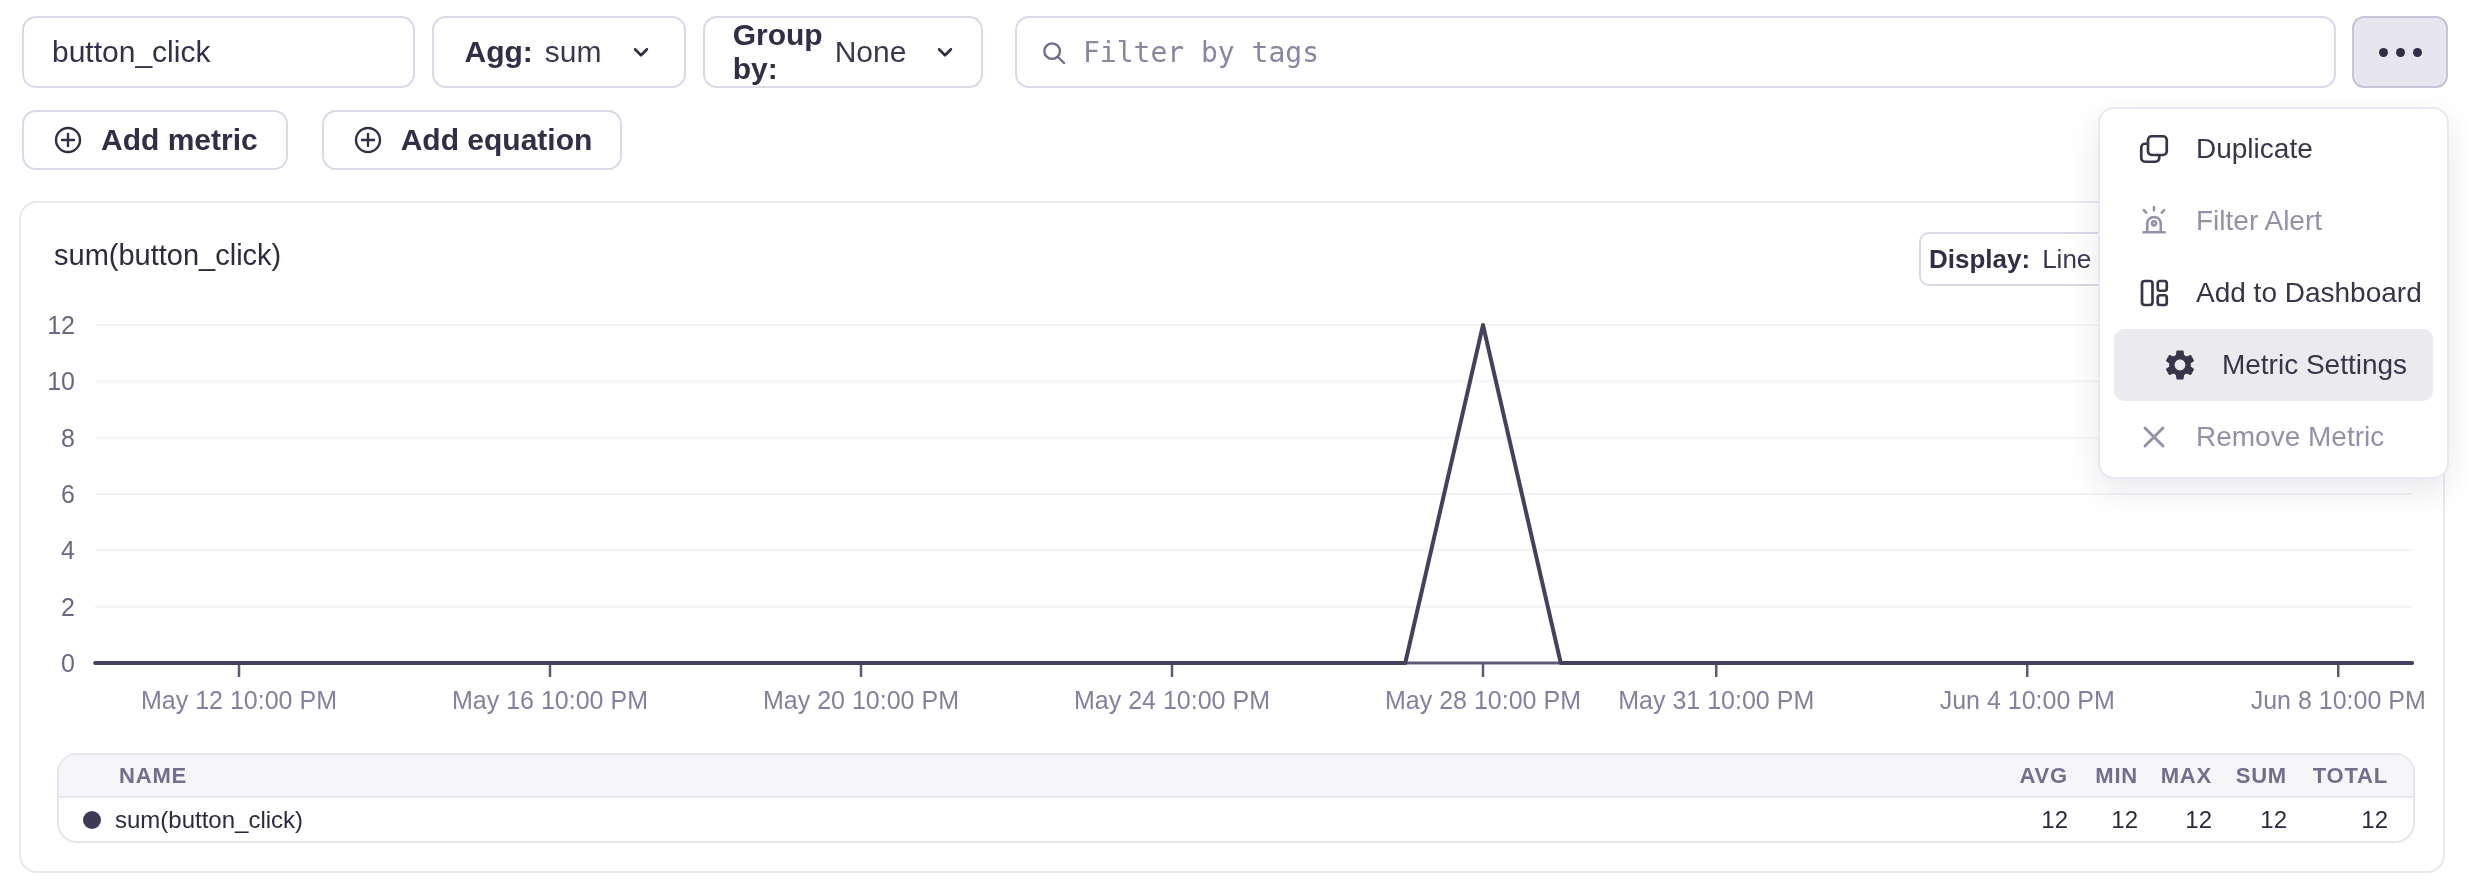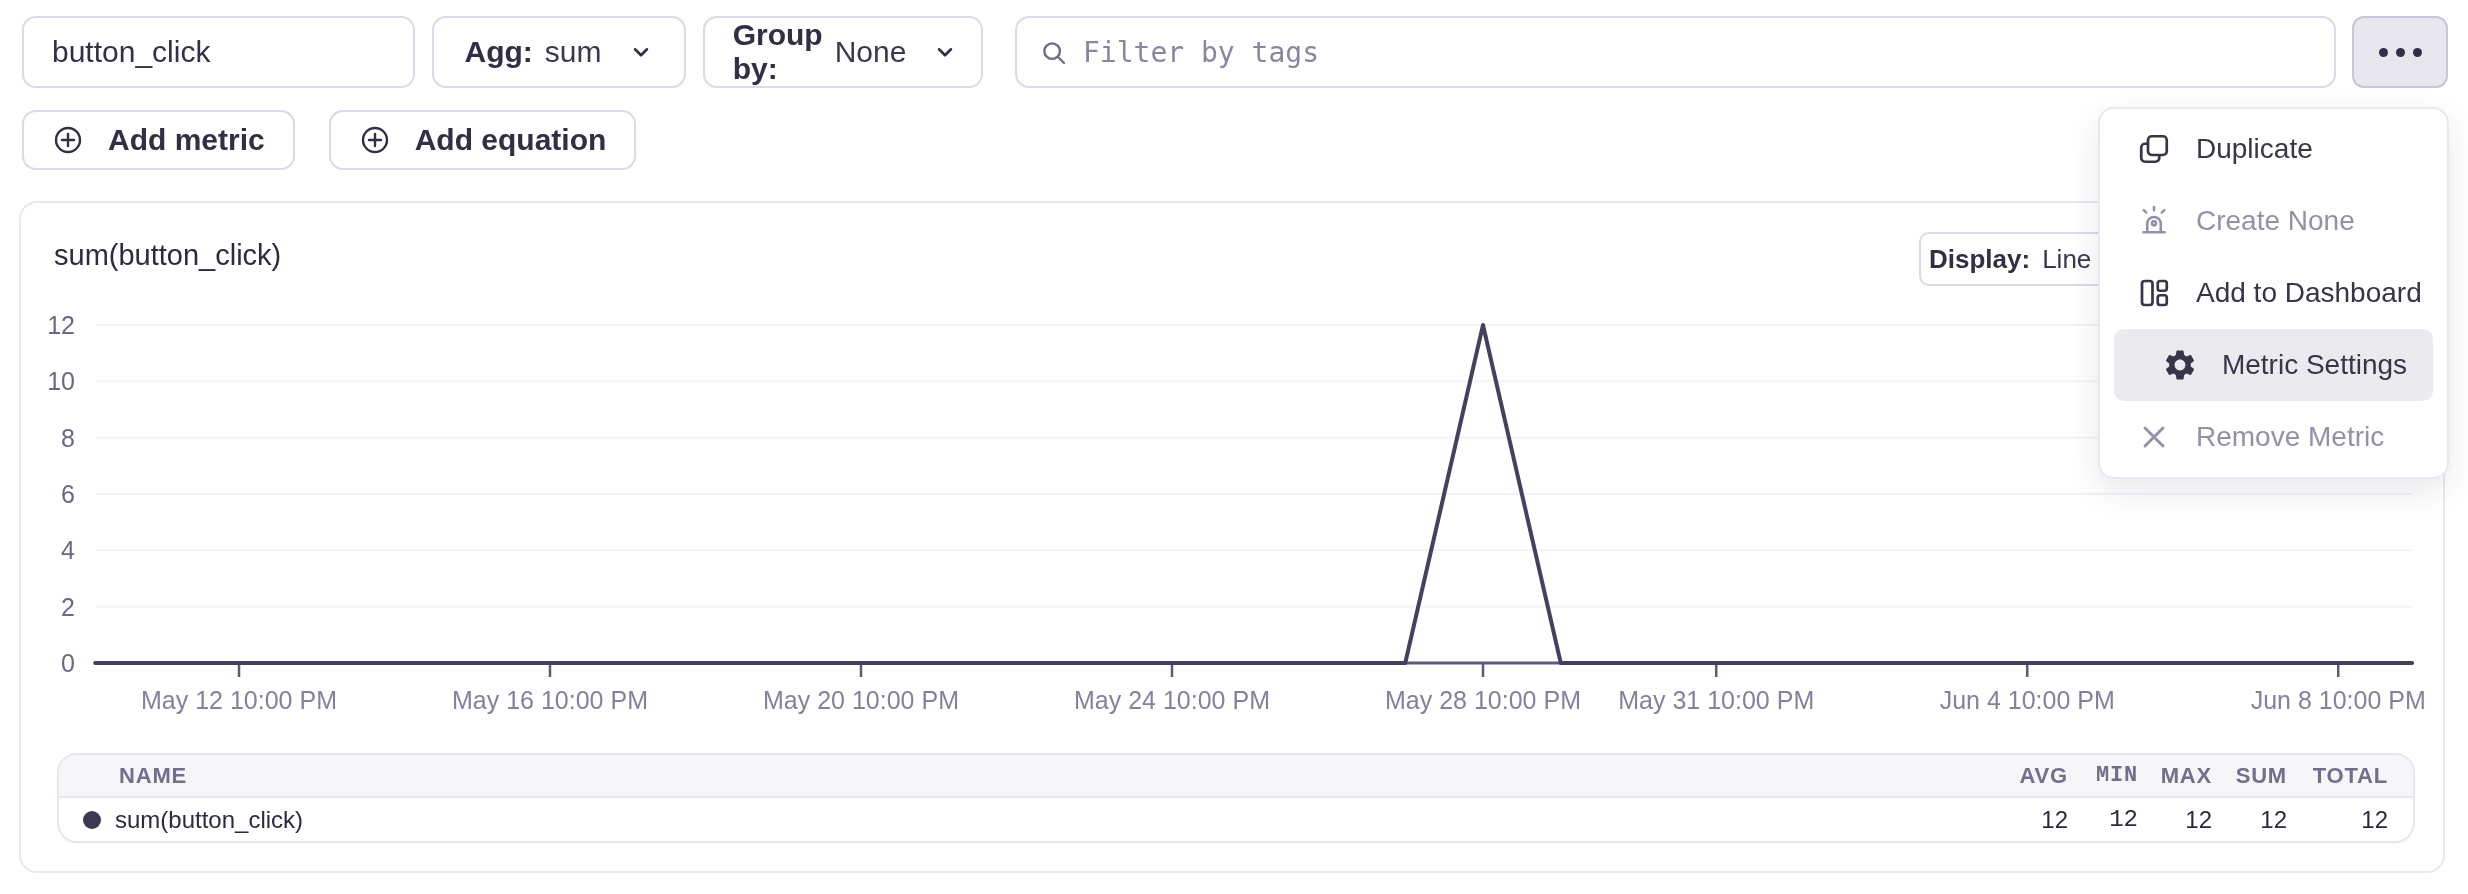--- a/index.html
+++ b/index.html
@@ -33,21 +33,21 @@
   .filter-wrap input::placeholder{color:#8b85a1;}
   .more-btn{
     margin-left:16px;width:96px;border:2px solid #c9c4d7;background:#e7e5ed;border-radius:12px;
     display:flex;align-items:center;justify-content:center;gap:8px;cursor:pointer;box-sizing:border-box;
   }
   .more-btn .dot3{width:9px;height:9px;border-radius:50%;background:#332d45;}
   
   .row2{position:absolute;left:22px;top:110px;height:60px;display:flex;gap:34px;}
   .btn2{
     background:#fff;border:2px solid #ddd8e7;border-radius:14px;box-sizing:border-box;
-    display:flex;align-items:center;gap:24px;padding:0 28px;cursor:pointer;
+    display:flex;align-items:center;gap:17px;padding:0 28px;cursor:pointer;
     font-size:30px;font-weight:700;color:#332d45;
   }
   
   .card{
     position:absolute;left:19px;top:201px;width:2426px;height:672px;box-sizing:border-box;
     border:2px solid #eae7f1;border-radius:18px;background:#fff;
   }
   .card-title{position:absolute;left:33px;top:36px;font-size:29px;font-weight:500;color:#2f2a3f;}
   .display-btn{
     position:absolute;left:1898px;top:29px;height:54px;min-width:250px;box-sizing:border-box;
@@ -63,21 +63,21 @@
     border:2px solid #e8e5ee;border-radius:20px;overflow:hidden;background:#fff;
   }
   .t-row{display:flex;align-items:center;height:43px;box-sizing:border-box;}
   .t-head{background:#f6f6f8;border-bottom:2px solid #e8e5ee;}
   .t-name{flex:1;display:flex;align-items:center;padding-left:60px;}
   .t-head .t-name{font-size:22px;font-weight:700;letter-spacing:0.8px;color:#746d8c;}
   .t-body .t-name{padding-left:24px;font-size:24px;color:#2e2940;gap:14px;}
   .legend-dot{width:18px;height:18px;border-radius:50%;background:#3f3955;flex:none;}
   .t-num{text-align:right;font-size:24px;color:#2e2940;}
   .t-head .t-num{font-size:22px;font-weight:700;letter-spacing:0.8px;color:#746d8c;}
-  .col-avg{width:70px;} .col-min{width:70px;font-family:Liberation Mono, monospace;} .col-max{width:74px;} .col-sum{width:75px;} .col-total{width:101px;}
+  .col-avg{width:70px;} .col-min{width:70px;} .col-max{width:74px;} .col-sum{width:75px;} .col-total{width:101px;}
   .t-pad{width:25px;flex:none;}
   
   .menu{
     position:absolute;left:2098px;top:107px;width:351px;box-sizing:border-box;z-index:30;
     background:#fff;border:2px solid #eae7f1;border-radius:16px;padding:4px 0;
     box-shadow:0 12px 32px rgba(40,35,70,0.10);
   }
   .menu-item{
     display:flex;align-items:center;height:72px;margin:0 14px;padding:0 0 0 22px;gap:24px;
     border-radius:10px;font-size:28px;font-weight:500;color:#3a3449;cursor:pointer;
@@ -227,21 +227,21 @@
   </div>
   <div class="menu-item disabled">
     <span class="mi-icon">
       <svg width="36" height="36" viewBox="0 0 24 24" fill="none" stroke="currentColor" stroke-width="1.7" stroke-linecap="round" stroke-linejoin="round">
           <path d="M7.5 19v-5.2a4.5 4.5 0 0 1 9 0V19"></path>
           <path d="M5 19.5h14"></path>
           <circle cx="12" cy="13.5" r="1.4"></circle>
           <path d="M12 4.8V2.6M6.8 6.4L5.2 4.8M17.2 6.4l1.6-1.6"></path>
         </svg>
     </span>
-    <span>Create None</span>
+    <span>Filter Alert</span>
   </div>
   <div class="menu-item">
     <span class="mi-icon">
       <svg width="36" height="36" viewBox="0 0 24 24" fill="none" stroke="currentColor" stroke-width="1.8" stroke-linejoin="round">
           <rect x="4" y="4" width="7" height="16" rx="1.8"></rect>
           <rect x="14.5" y="4" width="6" height="6.5" rx="1.5"></rect>
           <rect x="14.5" y="13.5" width="6" height="6.5" rx="1.5"></rect>
         </svg>
     </span>
     <span>Add to Dashboard</span>

